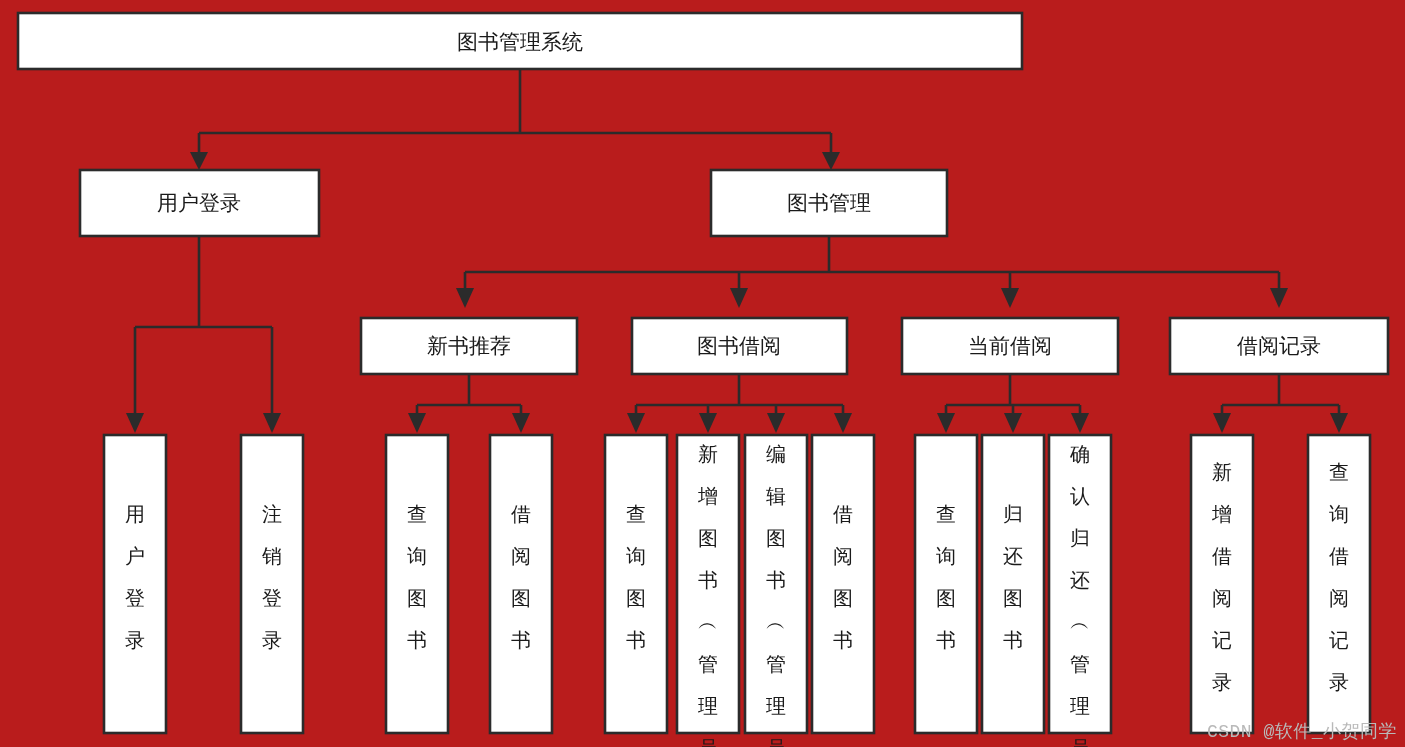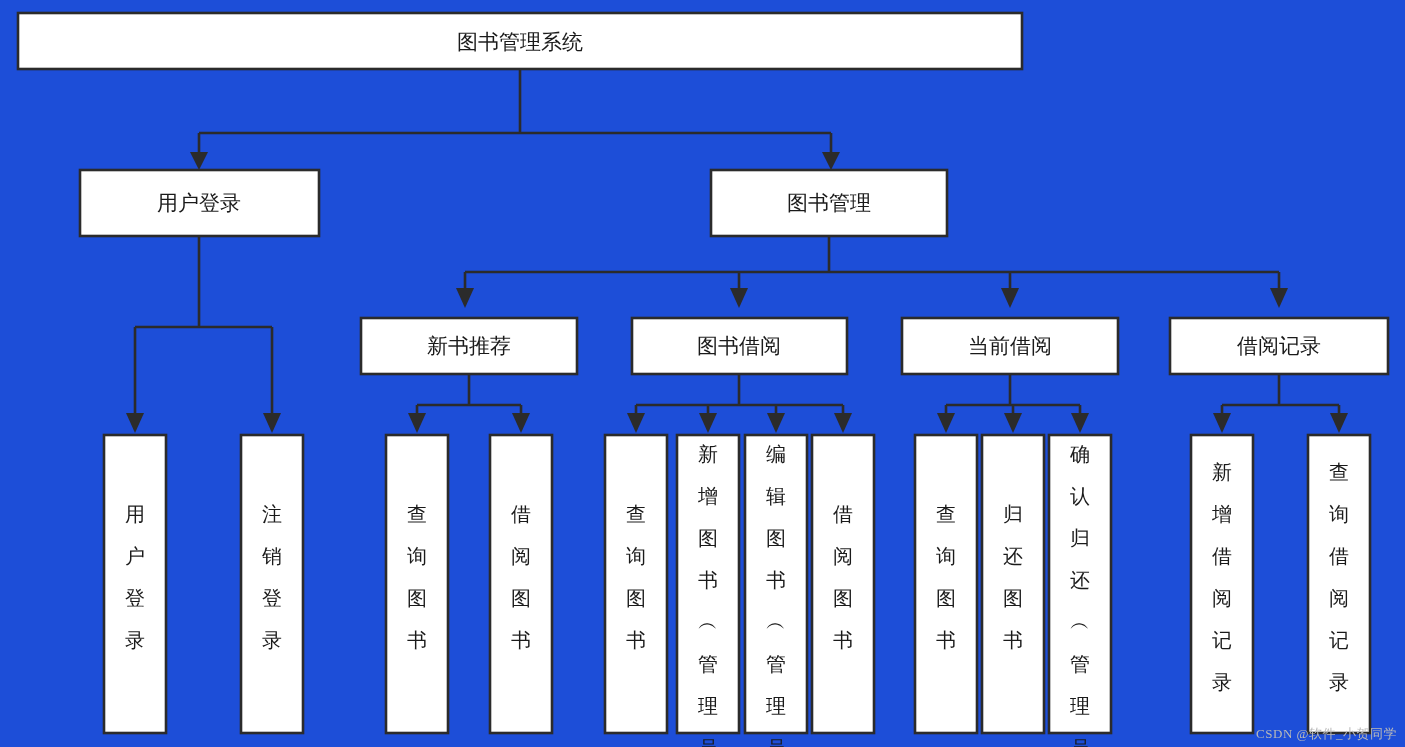--- a/index.html
+++ b/index.html
@@ -4,21 +4,21 @@
 <style>
   html, body {
     margin: 0;
     padding: 0;
     background: #ffffff;
   }
   #diagram-root {
     position: relative;
     width: 1405px;
     height: 747px;
-    background: #1d4ed8;
+    background: #b91c1c;
     font-family: "DejaVu Sans", "Liberation Sans", sans-serif;
     overflow: hidden;
   }
   svg.tree-canvas {
     position: absolute;
     left: 0;
     top: 0;
     width: 1405px;
     height: 747px;
   }
@@ -47,22 +47,22 @@
   .node-label-vertical {
     font-family: "DejaVu Sans", "Liberation Sans", sans-serif;
     fill: #1a1a1a;
     font-size: 20px;
     text-anchor: middle;
   }
   .watermark {
     position: absolute;
     right: 8px;
     bottom: 4px;
-    font-family: Liberation Serif, serif;
-    font-size: 13px;
+    font-family: Liberation Mono, monospace;
+    font-size: 18px;
     color: #b9b9b9;
     white-space: nowrap;
     letter-spacing: 0.5px;
     pointer-events: none;
   }
 </style>
 </head>
 <body>
 
 <div id="diagram-root">

